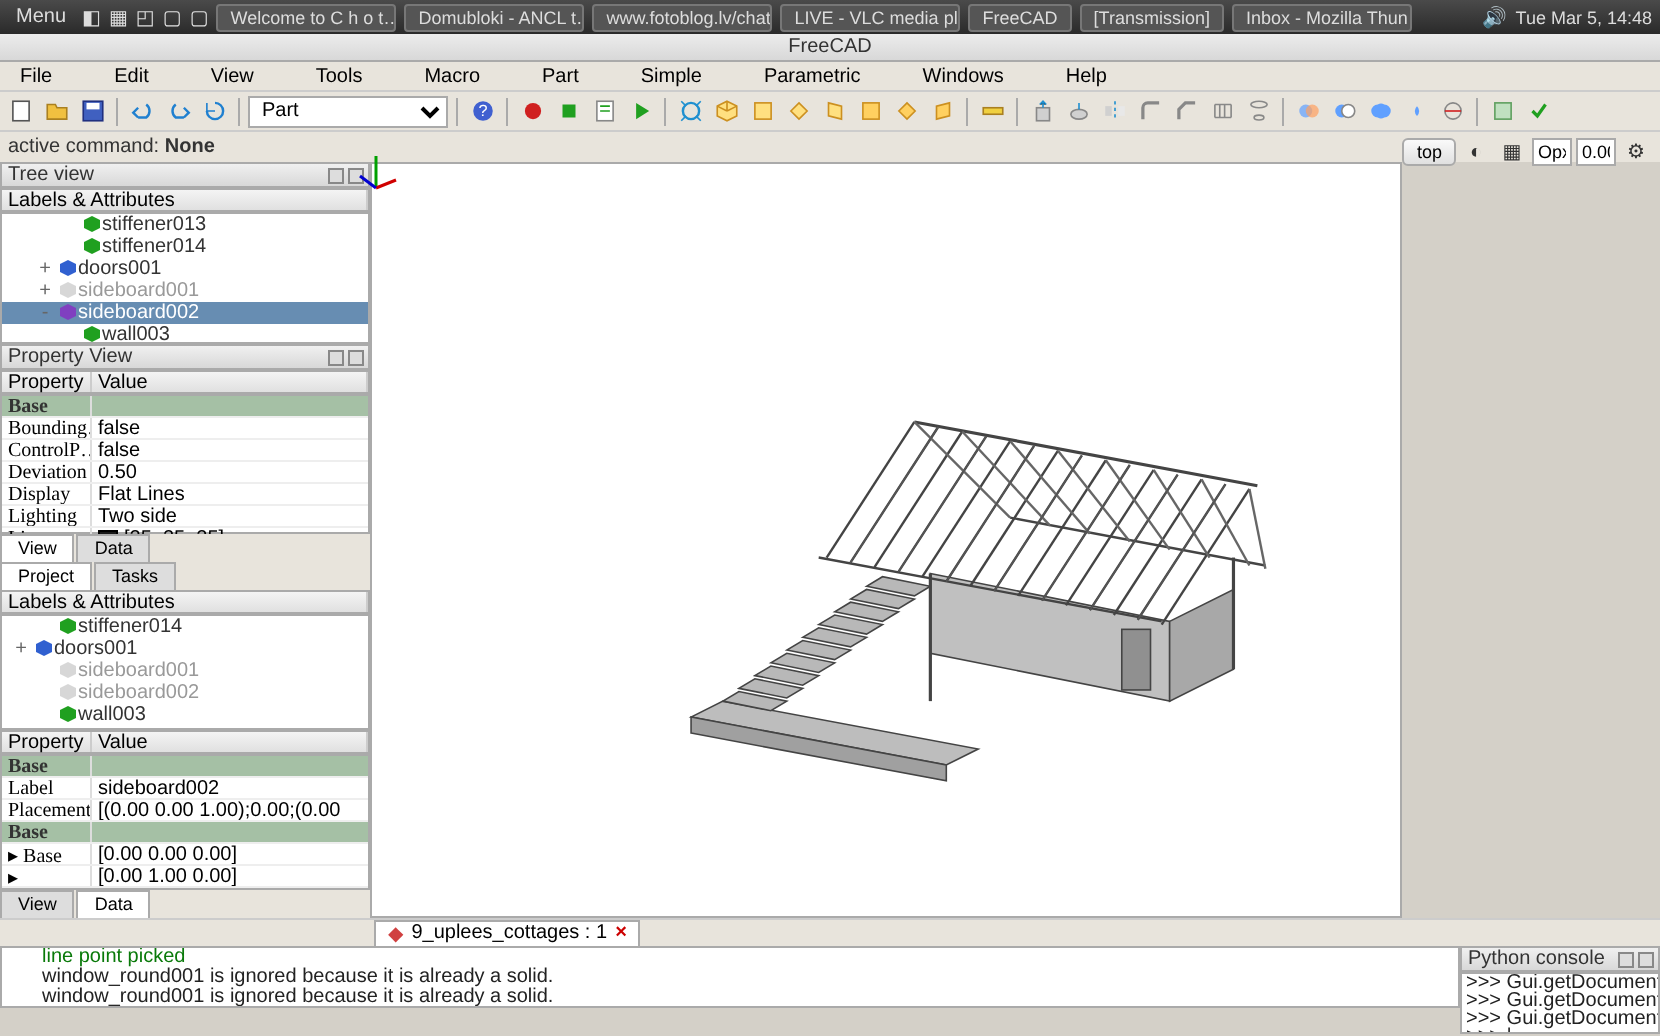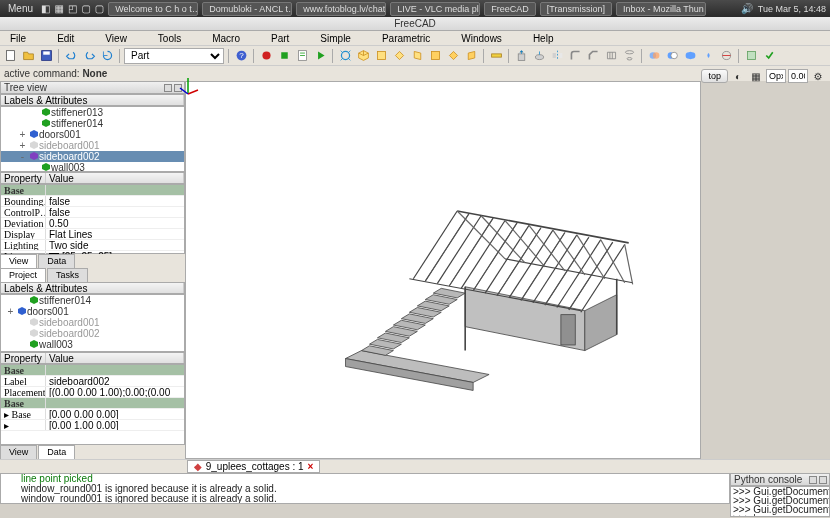--- a/index.html
+++ b/index.html
@@ -369,20 +369,27 @@
           <span class="exp"></span>
           <span class="ico">
             <svg width="10" height="9" viewBox="0 0 10 9">
               <path d="M5 0L9 2v4L5 8 1 6V2z" fill="#20a020" opacity="1"></path>
             </svg>
           </span>
           <span>wall003</span>
         </div>
       </div>
 
+    <div class="panel-head">
+      <span>Property View</span>
+      <span class="btns">
+          <span></span>
+          <span></span>
+        </span>
+    </div>
     <div class="colhead">
       <div style="width:45px">Property</div>
         <div style="flex:1">Value</div>
     </div>
     <div class="prop-table" style="height:70px" id="proptable">
         <div class="prop-row section">
           <div class="pk">Base</div>
           <div class="pv"></div>
         </div>
         <div class="prop-row">

